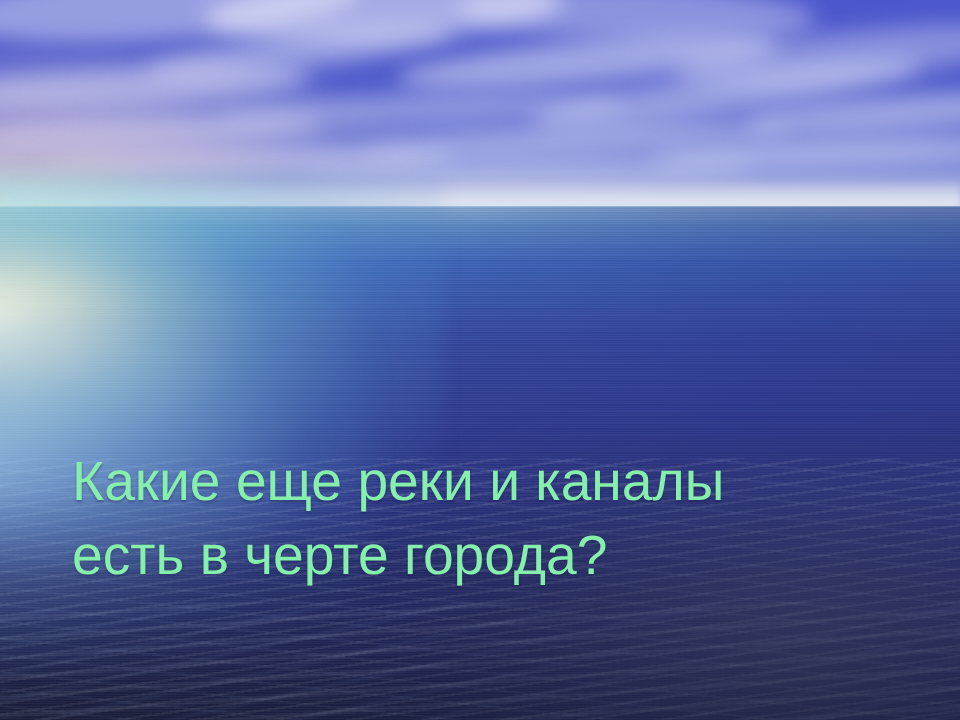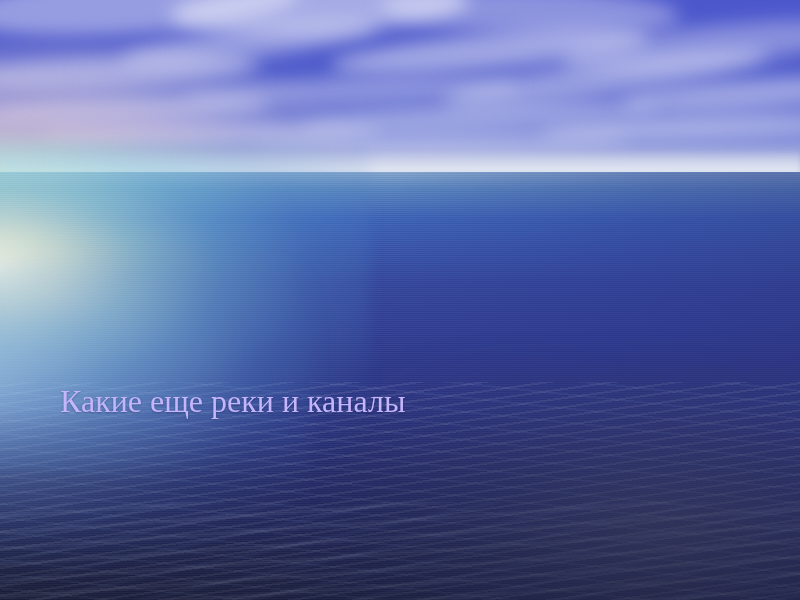--- a/index.html
+++ b/index.html
@@ -195,23 +195,23 @@
   }
 
   
   .title-block {
     position: absolute;
     left: 60px;
     top: 371px;
     width: 680px;
   }
   .title-line {
-    color: #c4b5fd;
-    font-family: Liberation Serif, serif;
-    font-size: 32px;
+    color: #86efac;
+    font-family: Liberation Sans, sans-serif;
+    font-size: 46px;
     font-weight: 400;
     line-height: 61px;
     letter-spacing: 0px;
     white-space: nowrap;
     text-shadow: 0 1px 2px rgba(20,28,70,0.35);
   }
 </style>
 </head>
 <body>
 
@@ -246,15 +246,16 @@
     <div class="waves"></div>
     <div class="waves-near"></div>
     <div class="water-glint"></div>
     <div class="water-glint2"></div>
     <div class="water-shadow"></div>
     <div class="water-vignette"></div>
   </div>
 
   <div class="title-block">
     <div class="title-line">Какие еще реки и каналы</div>
+    <div class="title-line">есть в черте города?</div>
   </div>
 
 </div>
 
 </body></html>

